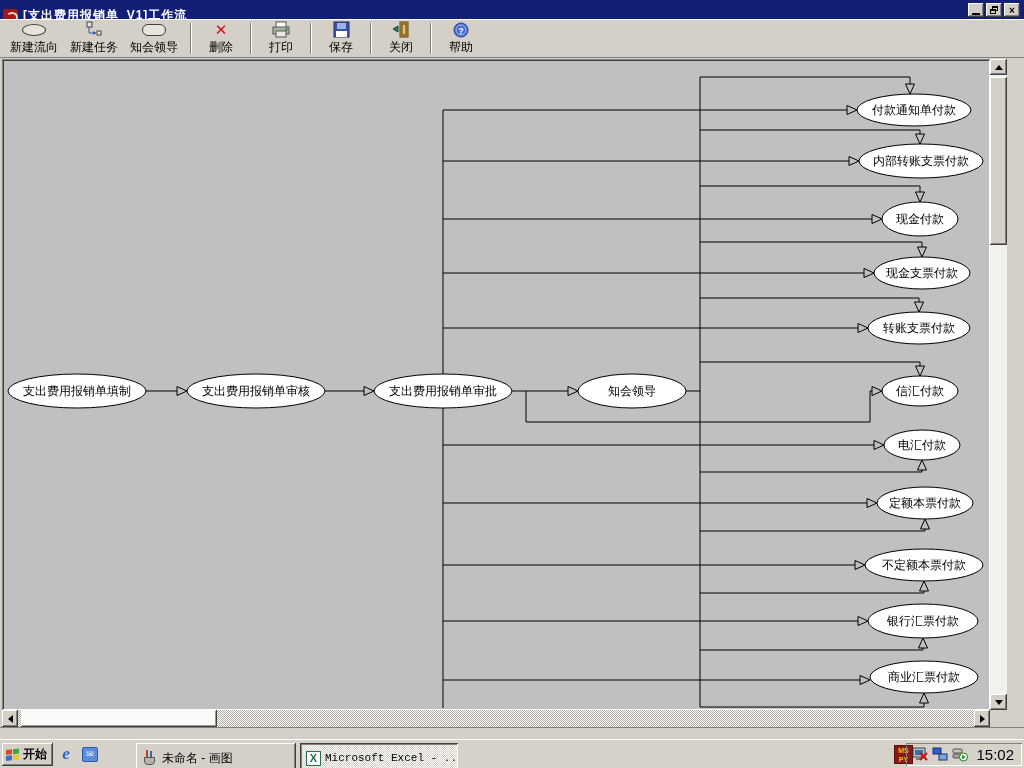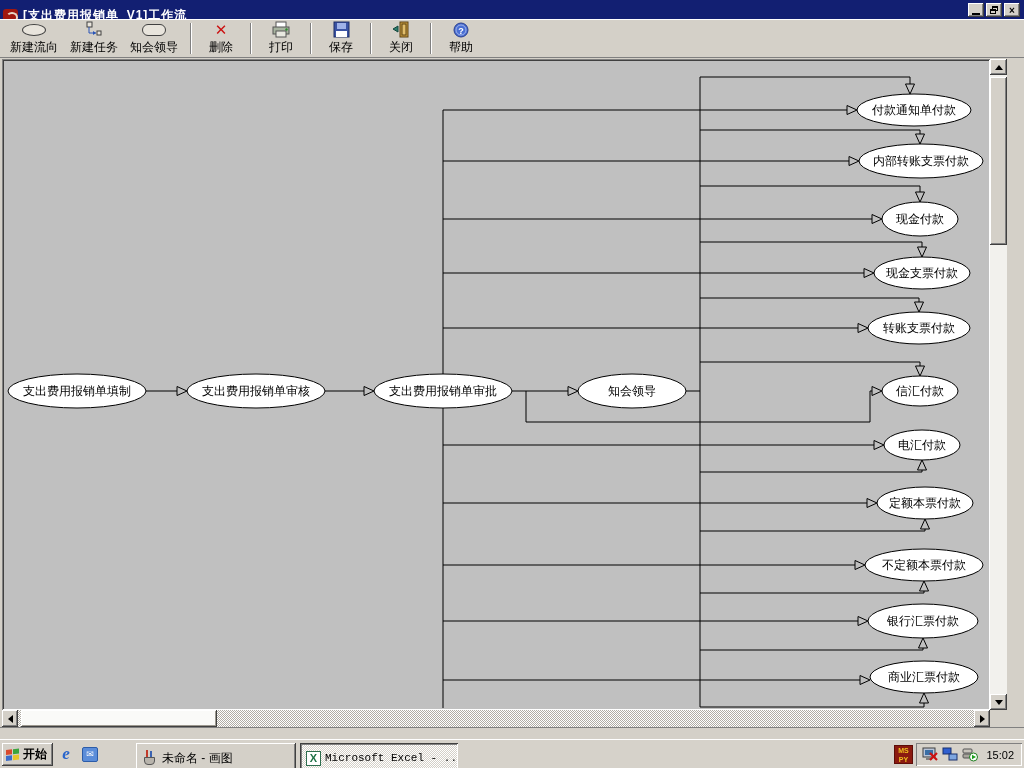--- a/index.html
+++ b/index.html
@@ -84,21 +84,21 @@
   .paint-ic .cup { position:absolute; left:2px; bottom:1px; width:11px; height:8px;
     background:#B8B4AC; border:1px solid #555; border-radius:0 0 4px 4px; }
   .paint-ic .br1 { position:absolute; left:4px; top:0; width:2px; height:8px; background:#C23A2A; }
   .paint-ic .br2 { position:absolute; left:8px; top:1px; width:2px; height:7px; background:#3A62B0; }
   .excel-ic { width:15px; height:15px; background:#fff; border:1px solid #2E6E4E; position:relative; flex:none;
     display:flex; align-items:center; justify-content:center;
     color:#1E7145; font-weight:bold; font-size:11px; }
   .tray { position:absolute; right:2px; top:3px; height:23px; display:flex; align-items:center;
     gap:4px; padding:0 8px 0 6px;
     box-shadow: inset 1px 1px #808080, inset -1px -1px #fff; }
-  .tray-time { font-size:11px; margin-left:4px; }
+  .tray-time { font-size:15px; margin-left:4px; }
   .pinyin-ic { position:absolute; top:5px; width:19px; height:19px; background:#8B1A10;
     color:#F0C020; font-size:7px; font-weight:bold; line-height:9px; text-align:center; border:1px solid #5C0E08; }
 </style>
 </head>
 <body>
 
 <div id="screen">
 
   <div class="titlebar">
     <span class="title-icon"></span>

